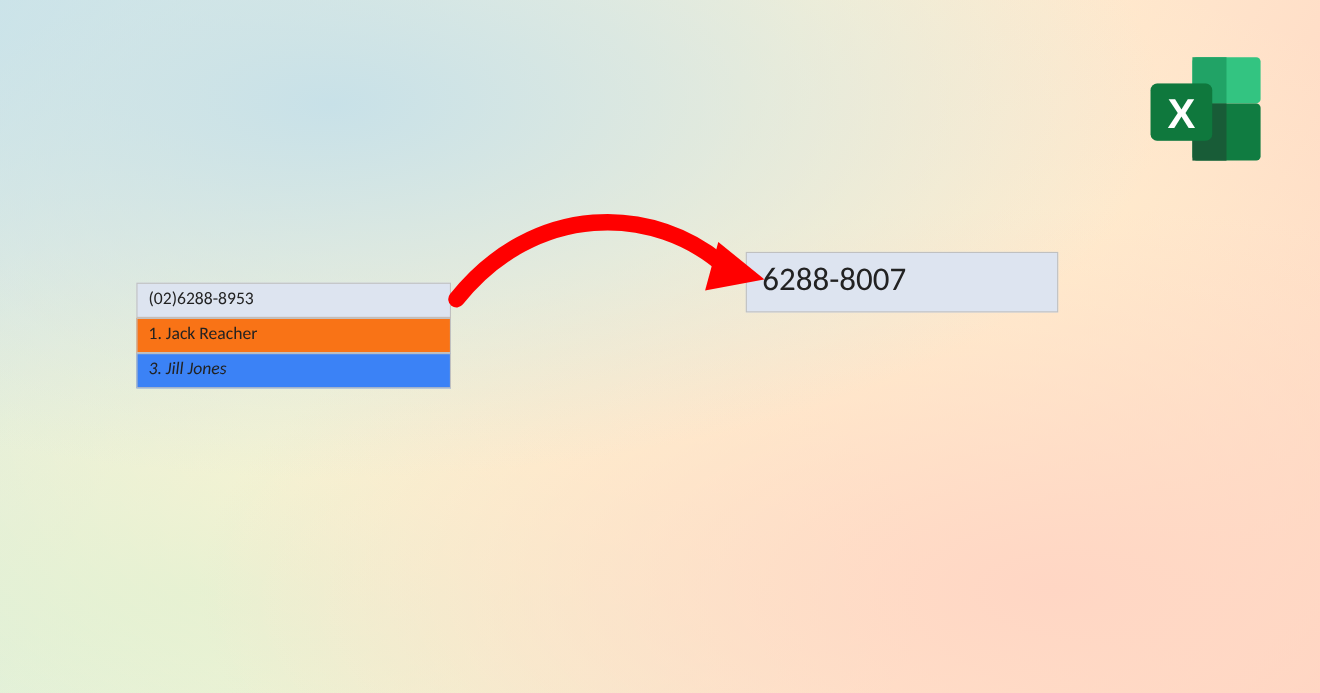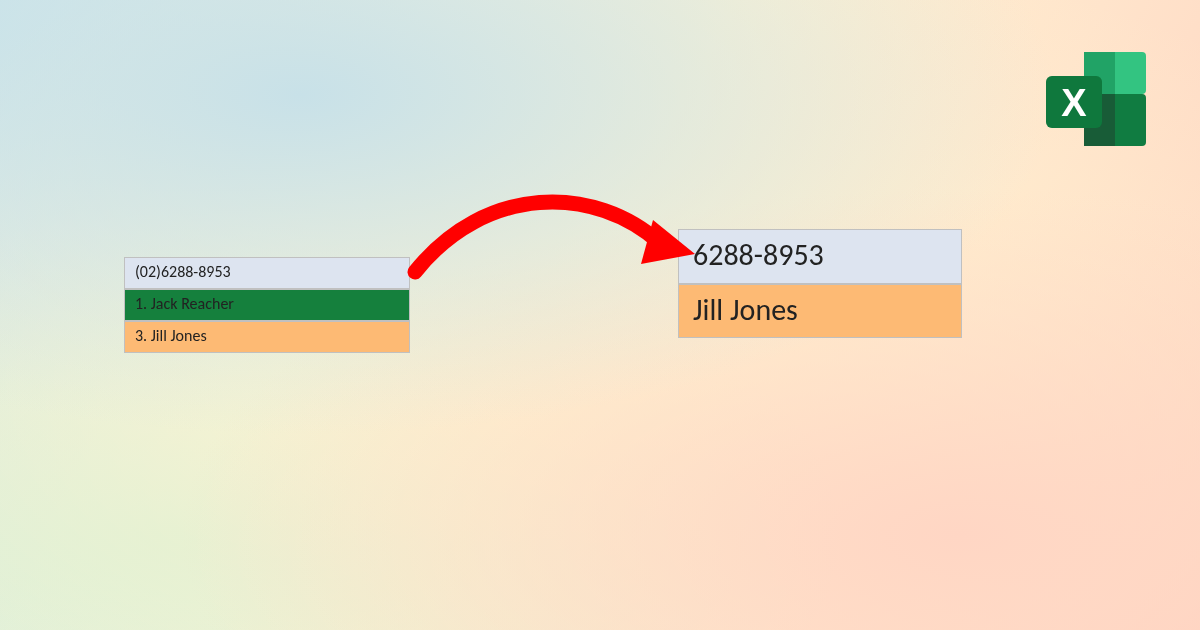--- a/index.html
+++ b/index.html
@@ -39,22 +39,22 @@
     color: #222;
     line-height: 1.25;
   }
   .cell-lg {
     font-size: 30px;
     padding: 6px 14px 9px 14px;
   }
   .table-left .cell { width: 286px; }
   .table-right .cell { width: 284px; }
   .row-blue { background: #dde4f0; }
-  .row-white { background: #15803d; }
-  .row-green { background: #fdba74; }
+  .row-white { background: #f97316; }
+  .row-green { background: #3b82f6; font-style: italic; }
   .arrow {
     position: absolute;
     left: 395px;
     top: 190px;
     pointer-events: none;
   }
 </style>
 </head>
 <body>
 
@@ -73,22 +73,21 @@
   </svg>
 </div>
 
 <div class="table table-left">
   <div class="cell row-blue">(02)6288-8953</div>
   <div class="cell row-white">1. Jack Reacher</div>
   <div class="cell row-green">3. Jill Jones</div>
 </div>
 
 <div class="table table-right">
-  <div class="cell cell-lg row-blue">6288-8953</div>
-  <div class="cell cell-lg row-green">Jill Jones</div>
+  <div class="cell cell-lg row-blue">6288-8007</div>
 </div>
 
 <svg class="arrow" width="300" height="110" viewBox="0 0 300 110">
   <defs>
     <marker id="arrhead" markerWidth="9" markerHeight="9" refX="4.5" refY="4.5" orient="auto">
       <polygon points="0,0 9,4.5 0,9" fill="#ff0000"></polygon>
     </marker>
   </defs>
   <path d="M 20 82 C 90 -6, 200 -6, 266 54" stroke="#ff0000" stroke-width="15" fill="none" stroke-linecap="round"></path>
   <polygon points="258,30 300,64 246,74" fill="#ff0000"></polygon>

